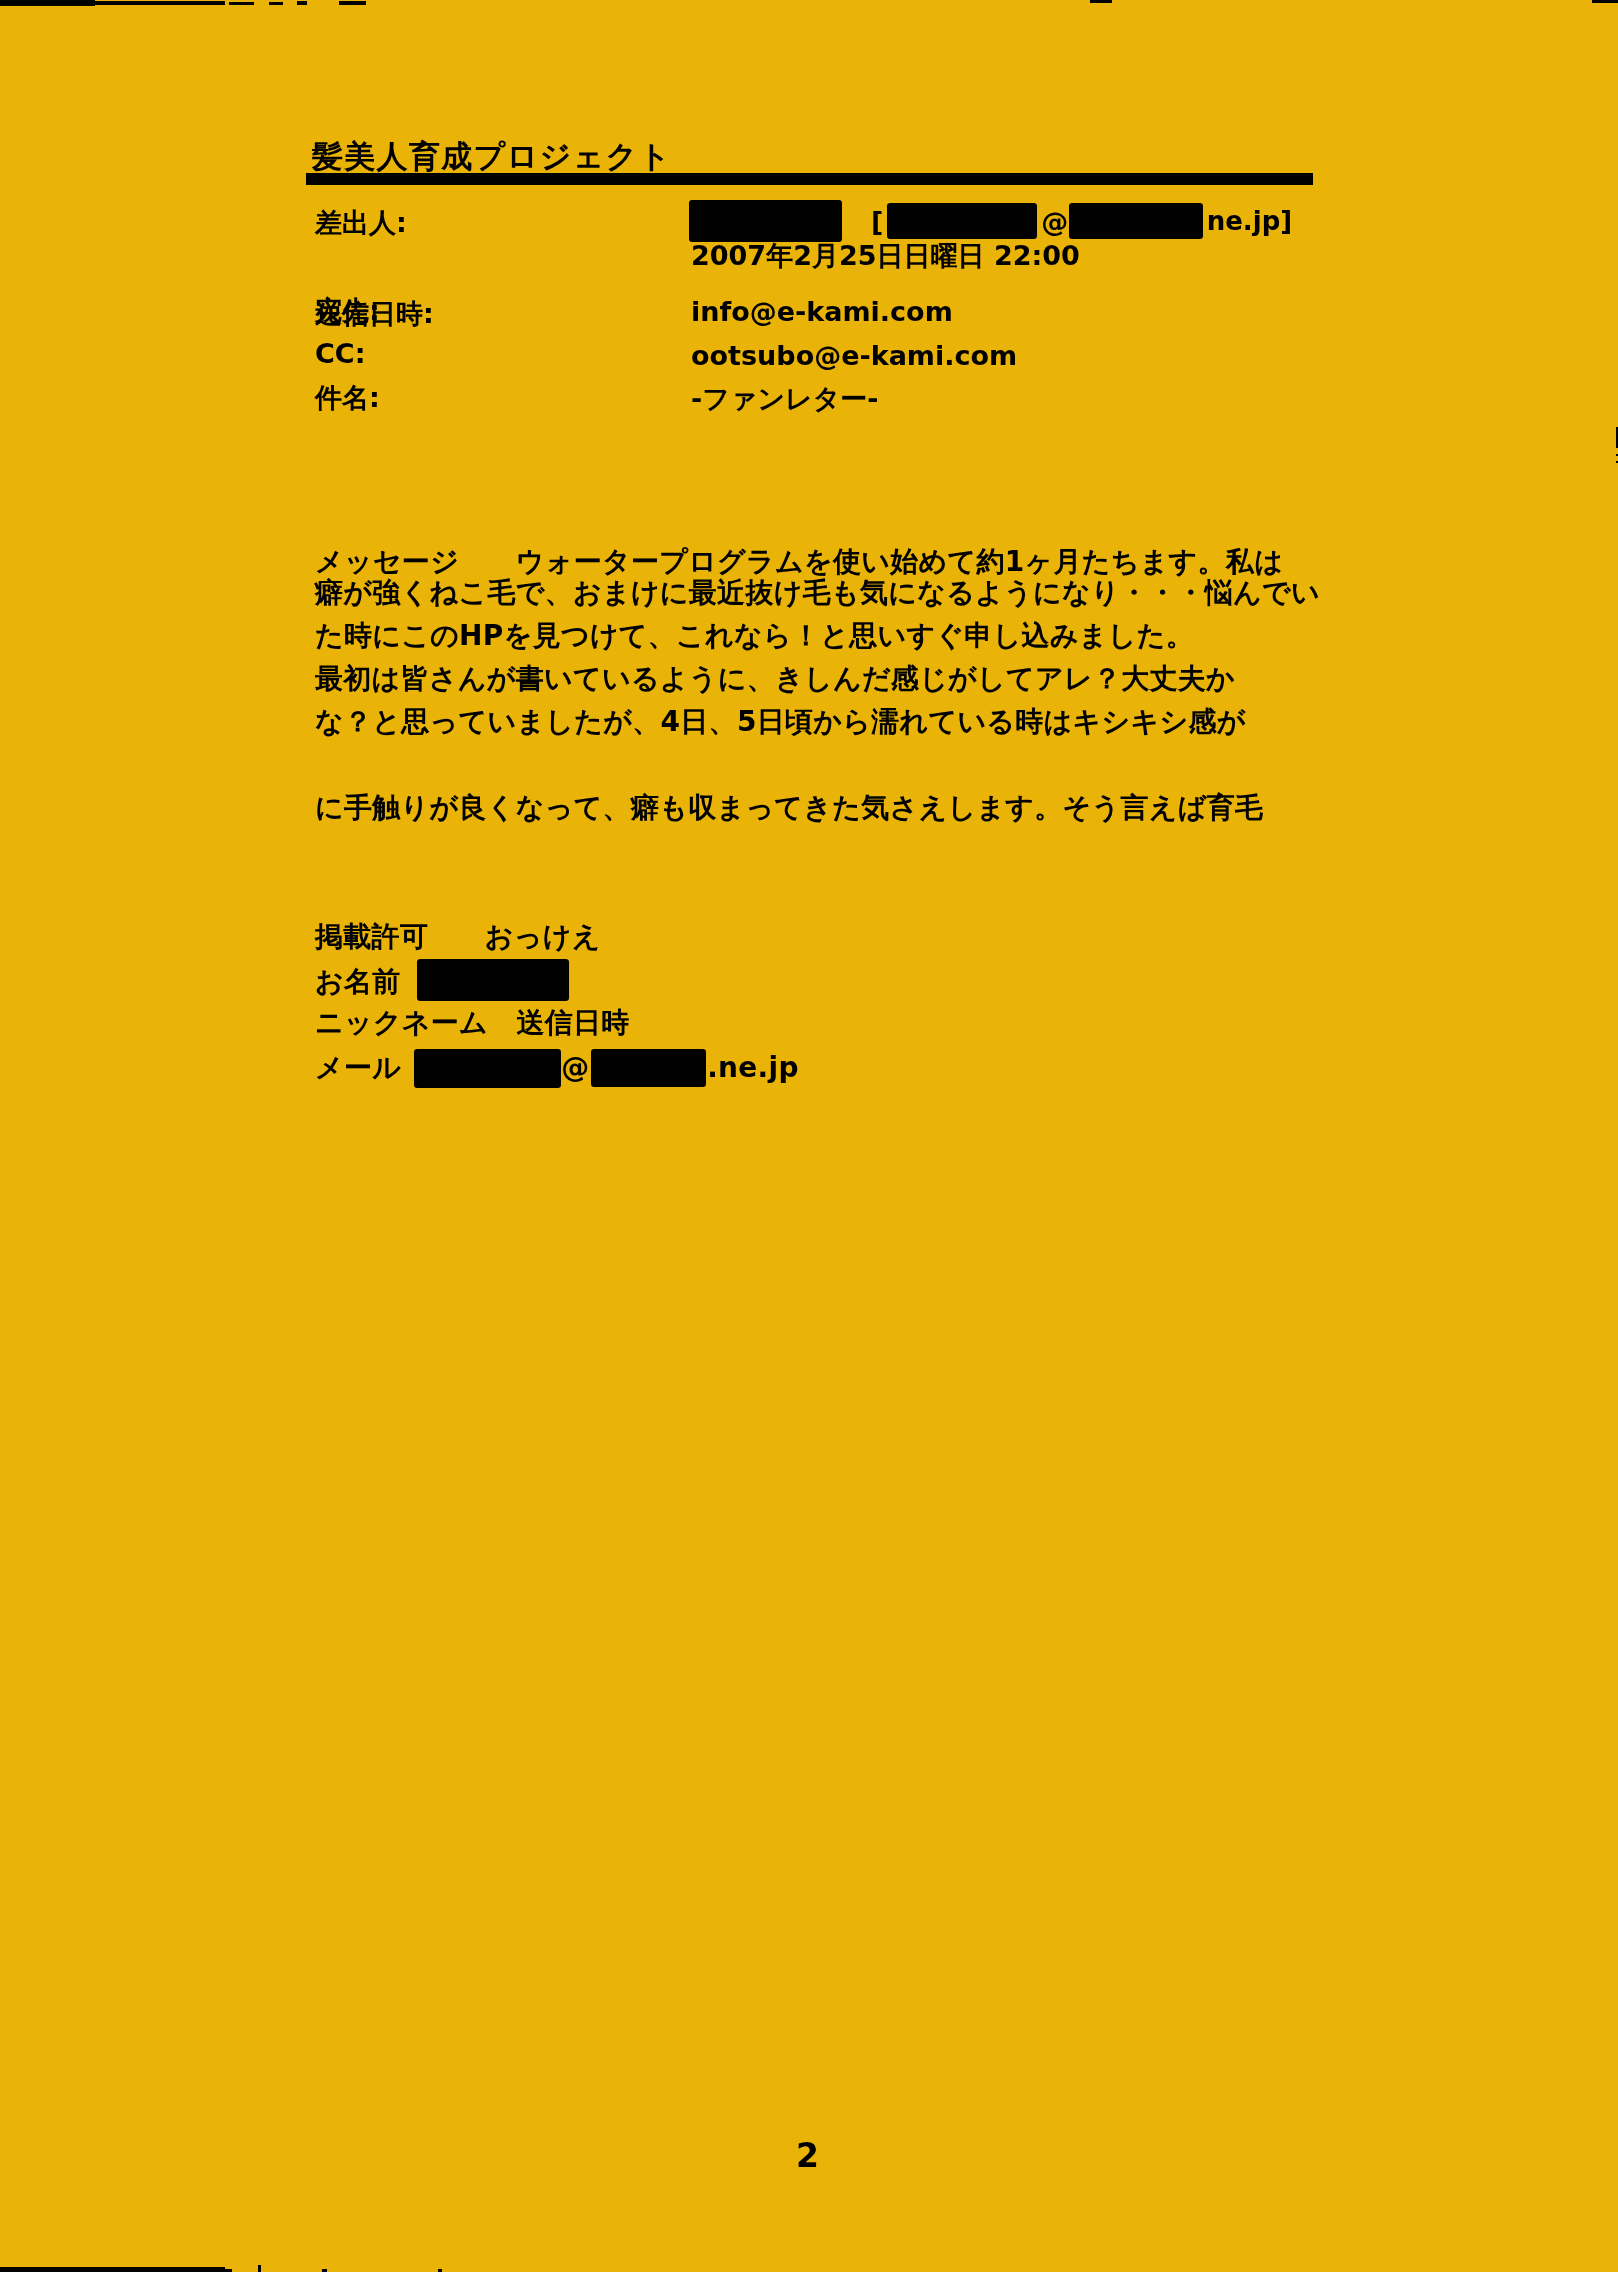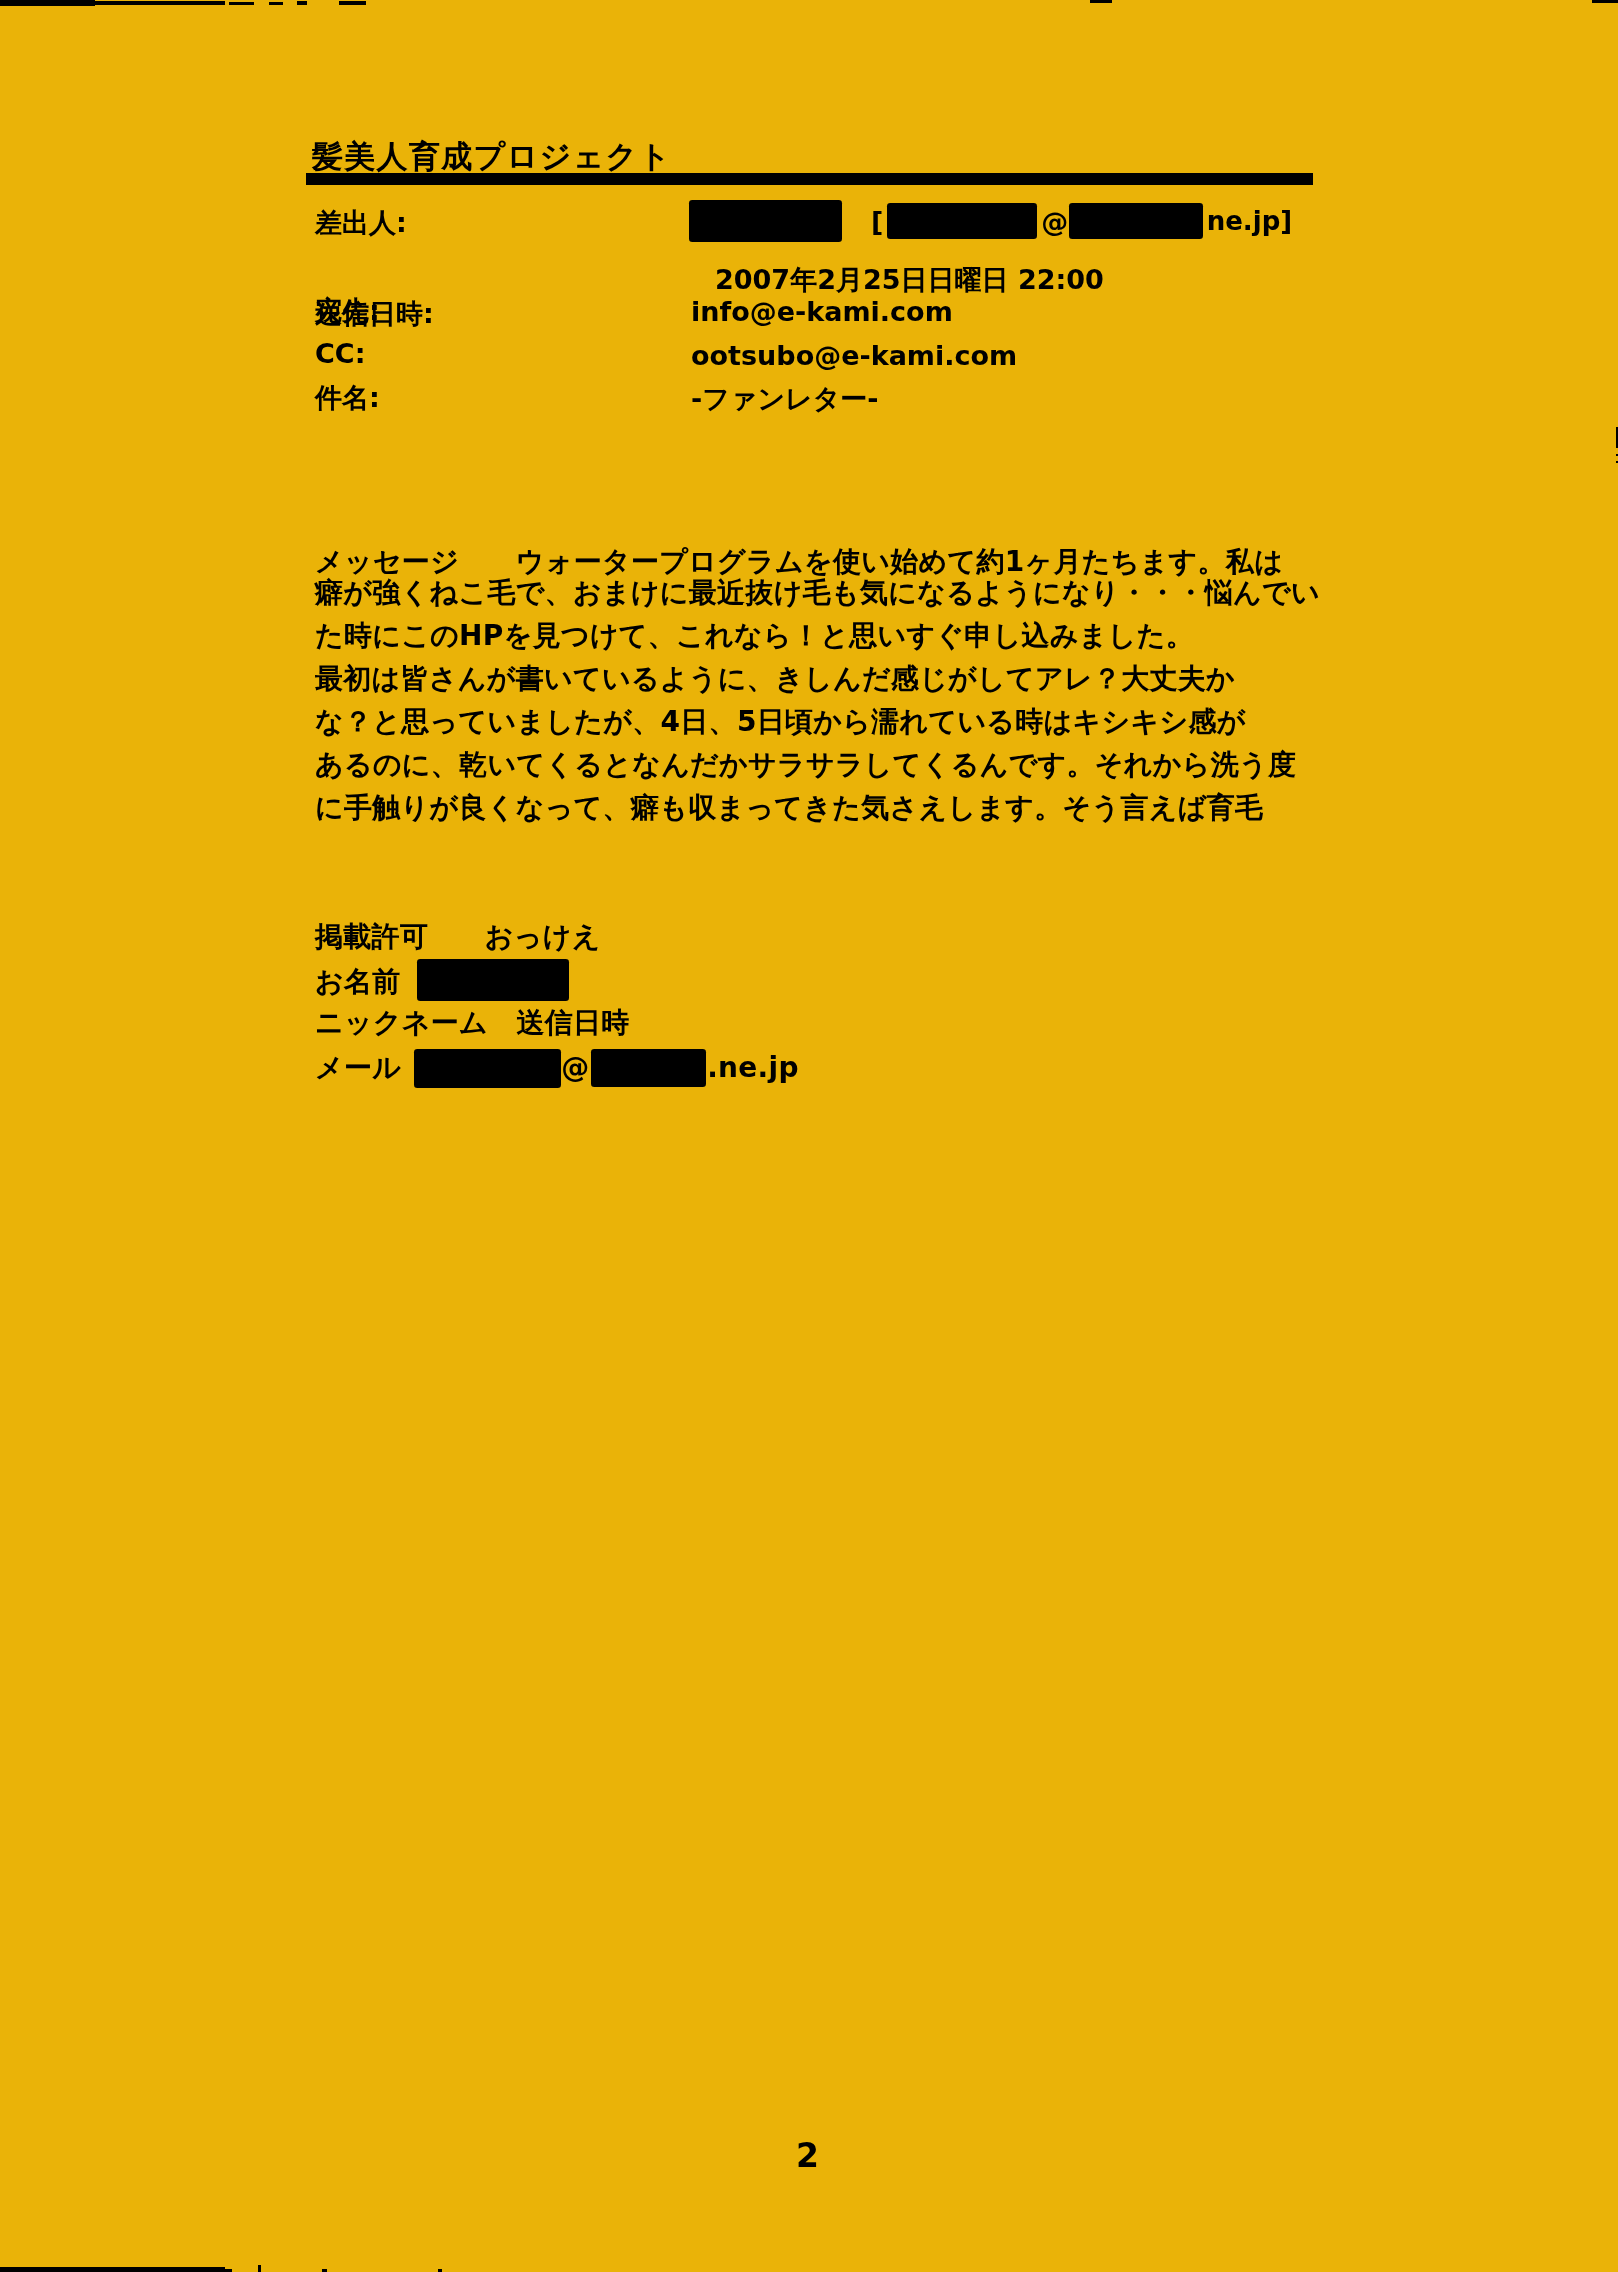--- a/index.html
+++ b/index.html
@@ -89,37 +89,36 @@
   <div class="abs sender-row">
     <span class="redact r-sender-name"></span>
     <span class="sender-sym">[</span>
     <span class="redact r-sender-user"></span>
     <span class="sender-sym">@</span>
     <span class="redact r-sender-host"></span>
     <span class="sender-sym" style="font-size:26px;">ne.jp]</span>
   </div>
 
   <div class="abs field-label" style="top:251px;margin-top:47px;">送信日時:</div>
-  <div class="abs field-value" style="top:264px;margin-left:24px;">2007年2月25日日曜日 22:00</div>
+  <div class="abs field-value" style="top:240px;">2007年2月25日日曜日 22:00</div>
 
   <div class="abs field-label" style="top:295px;">宛先:</div>
   <div class="abs field-value" style="top:296px;">info@e-kami.com</div>
 
   <div class="abs field-label" style="top:338px;">CC:</div>
   <div class="abs field-value" style="top:340px;">ootsubo@e-kami.com</div>
 
   <div class="abs field-label" style="top:382px;">件名:</div>
   <div class="abs field-value" style="top:383px;">-ファンレター-</div>
 
   <div class="bline" style="top:545px;">メッセージ　　ウォータープログラムを使い始めて約1ヶ月たちます。私は</div>
   <div class="bline" style="top:576px;">癖が強くねこ毛で、おまけに最近抜け毛も気になるようになり・・・悩んでい</div>
   <div class="bline" style="top:619px;">た時にこのHPを見つけて、これなら！と思いすぐ申し込みました。</div>
   <div class="bline" style="top:662px;">最初は皆さんが書いているように、きしんだ感じがしてアレ？大丈夫か</div>
   <div class="bline" style="top:705px;">な？と思っていましたが、4日、5日頃から濡れている時はキシキシ感が</div>
-  <div class="bline" style="top:748px;">あるのに、乾いてくるとなんだかサラサラしてくるんです。それから洗う度</div>
   <div class="bline" style="top:791px;">に手触りが良くなって、癖も収まってきた気さえします。そう言えば育毛</div>
   <div class="bline" style="top:920px;">掲載許可　　おっけえ</div>
 
   <div class="bline inline-row" style="top:963px;">
     <span>お名前</span>
     <span class="redact r-name"></span>
   </div>
 
   <div class="bline" style="top:1006px;">ニックネーム　送信日時</div>
 

